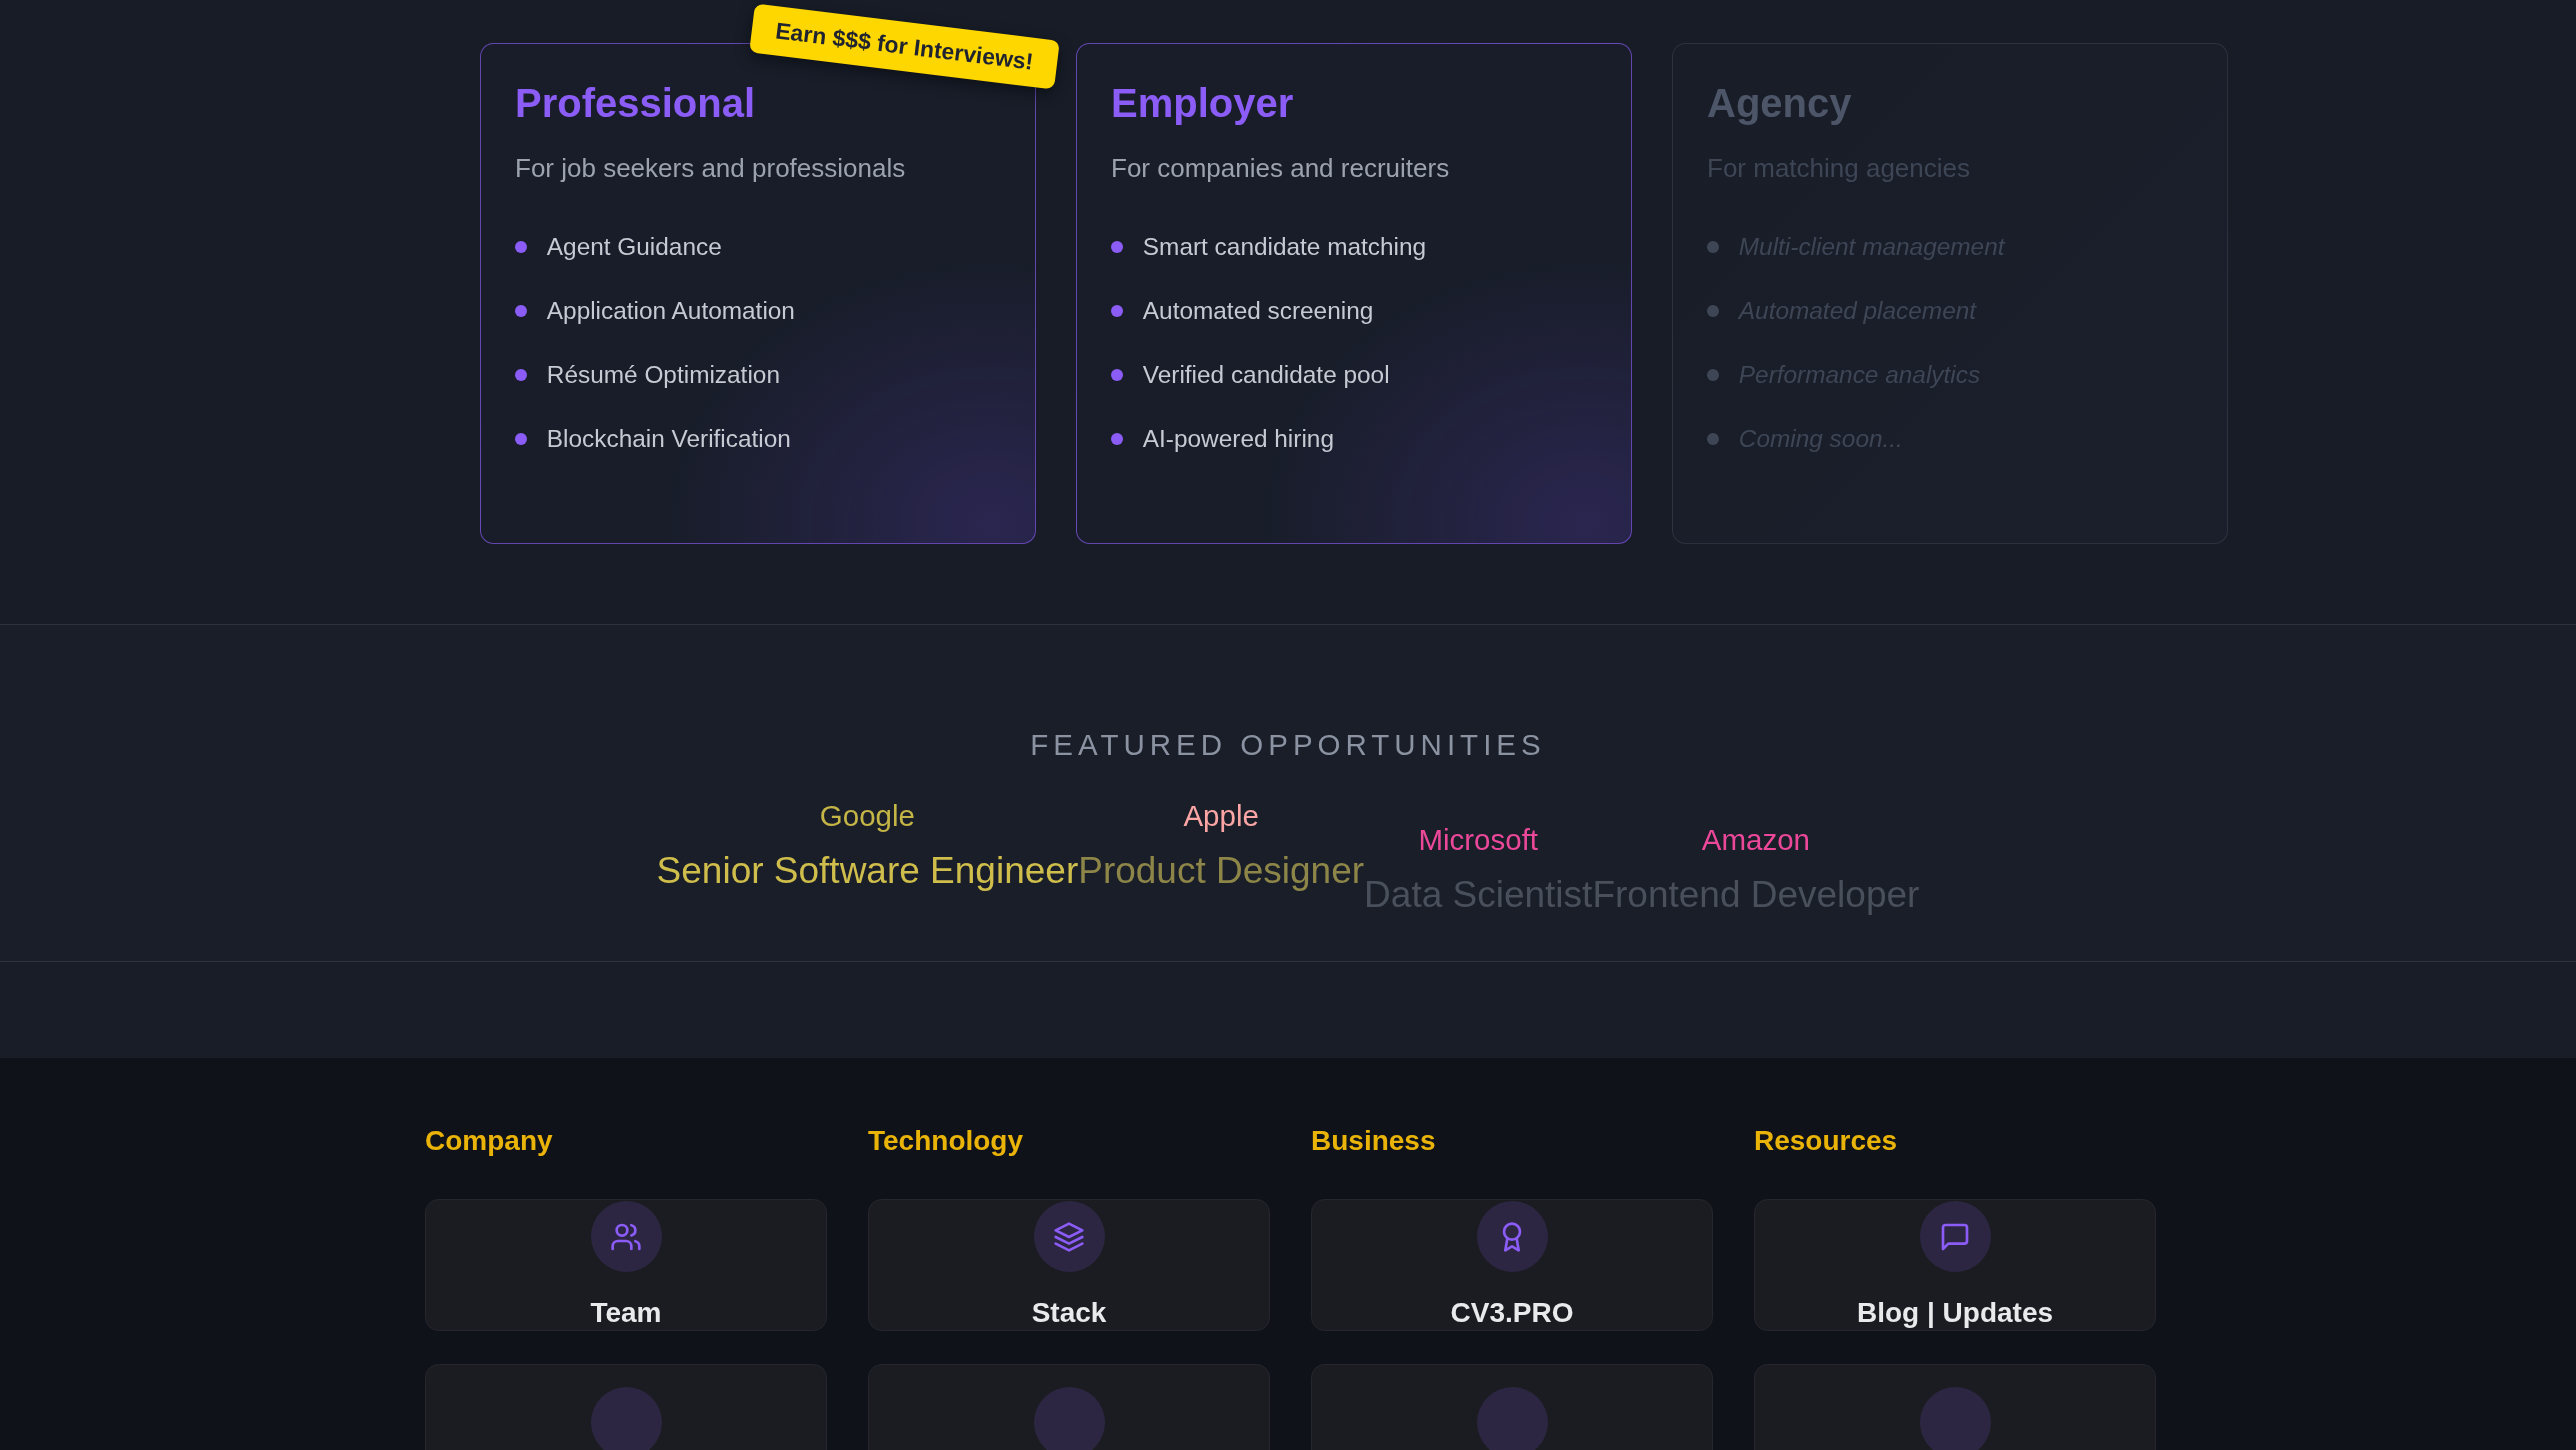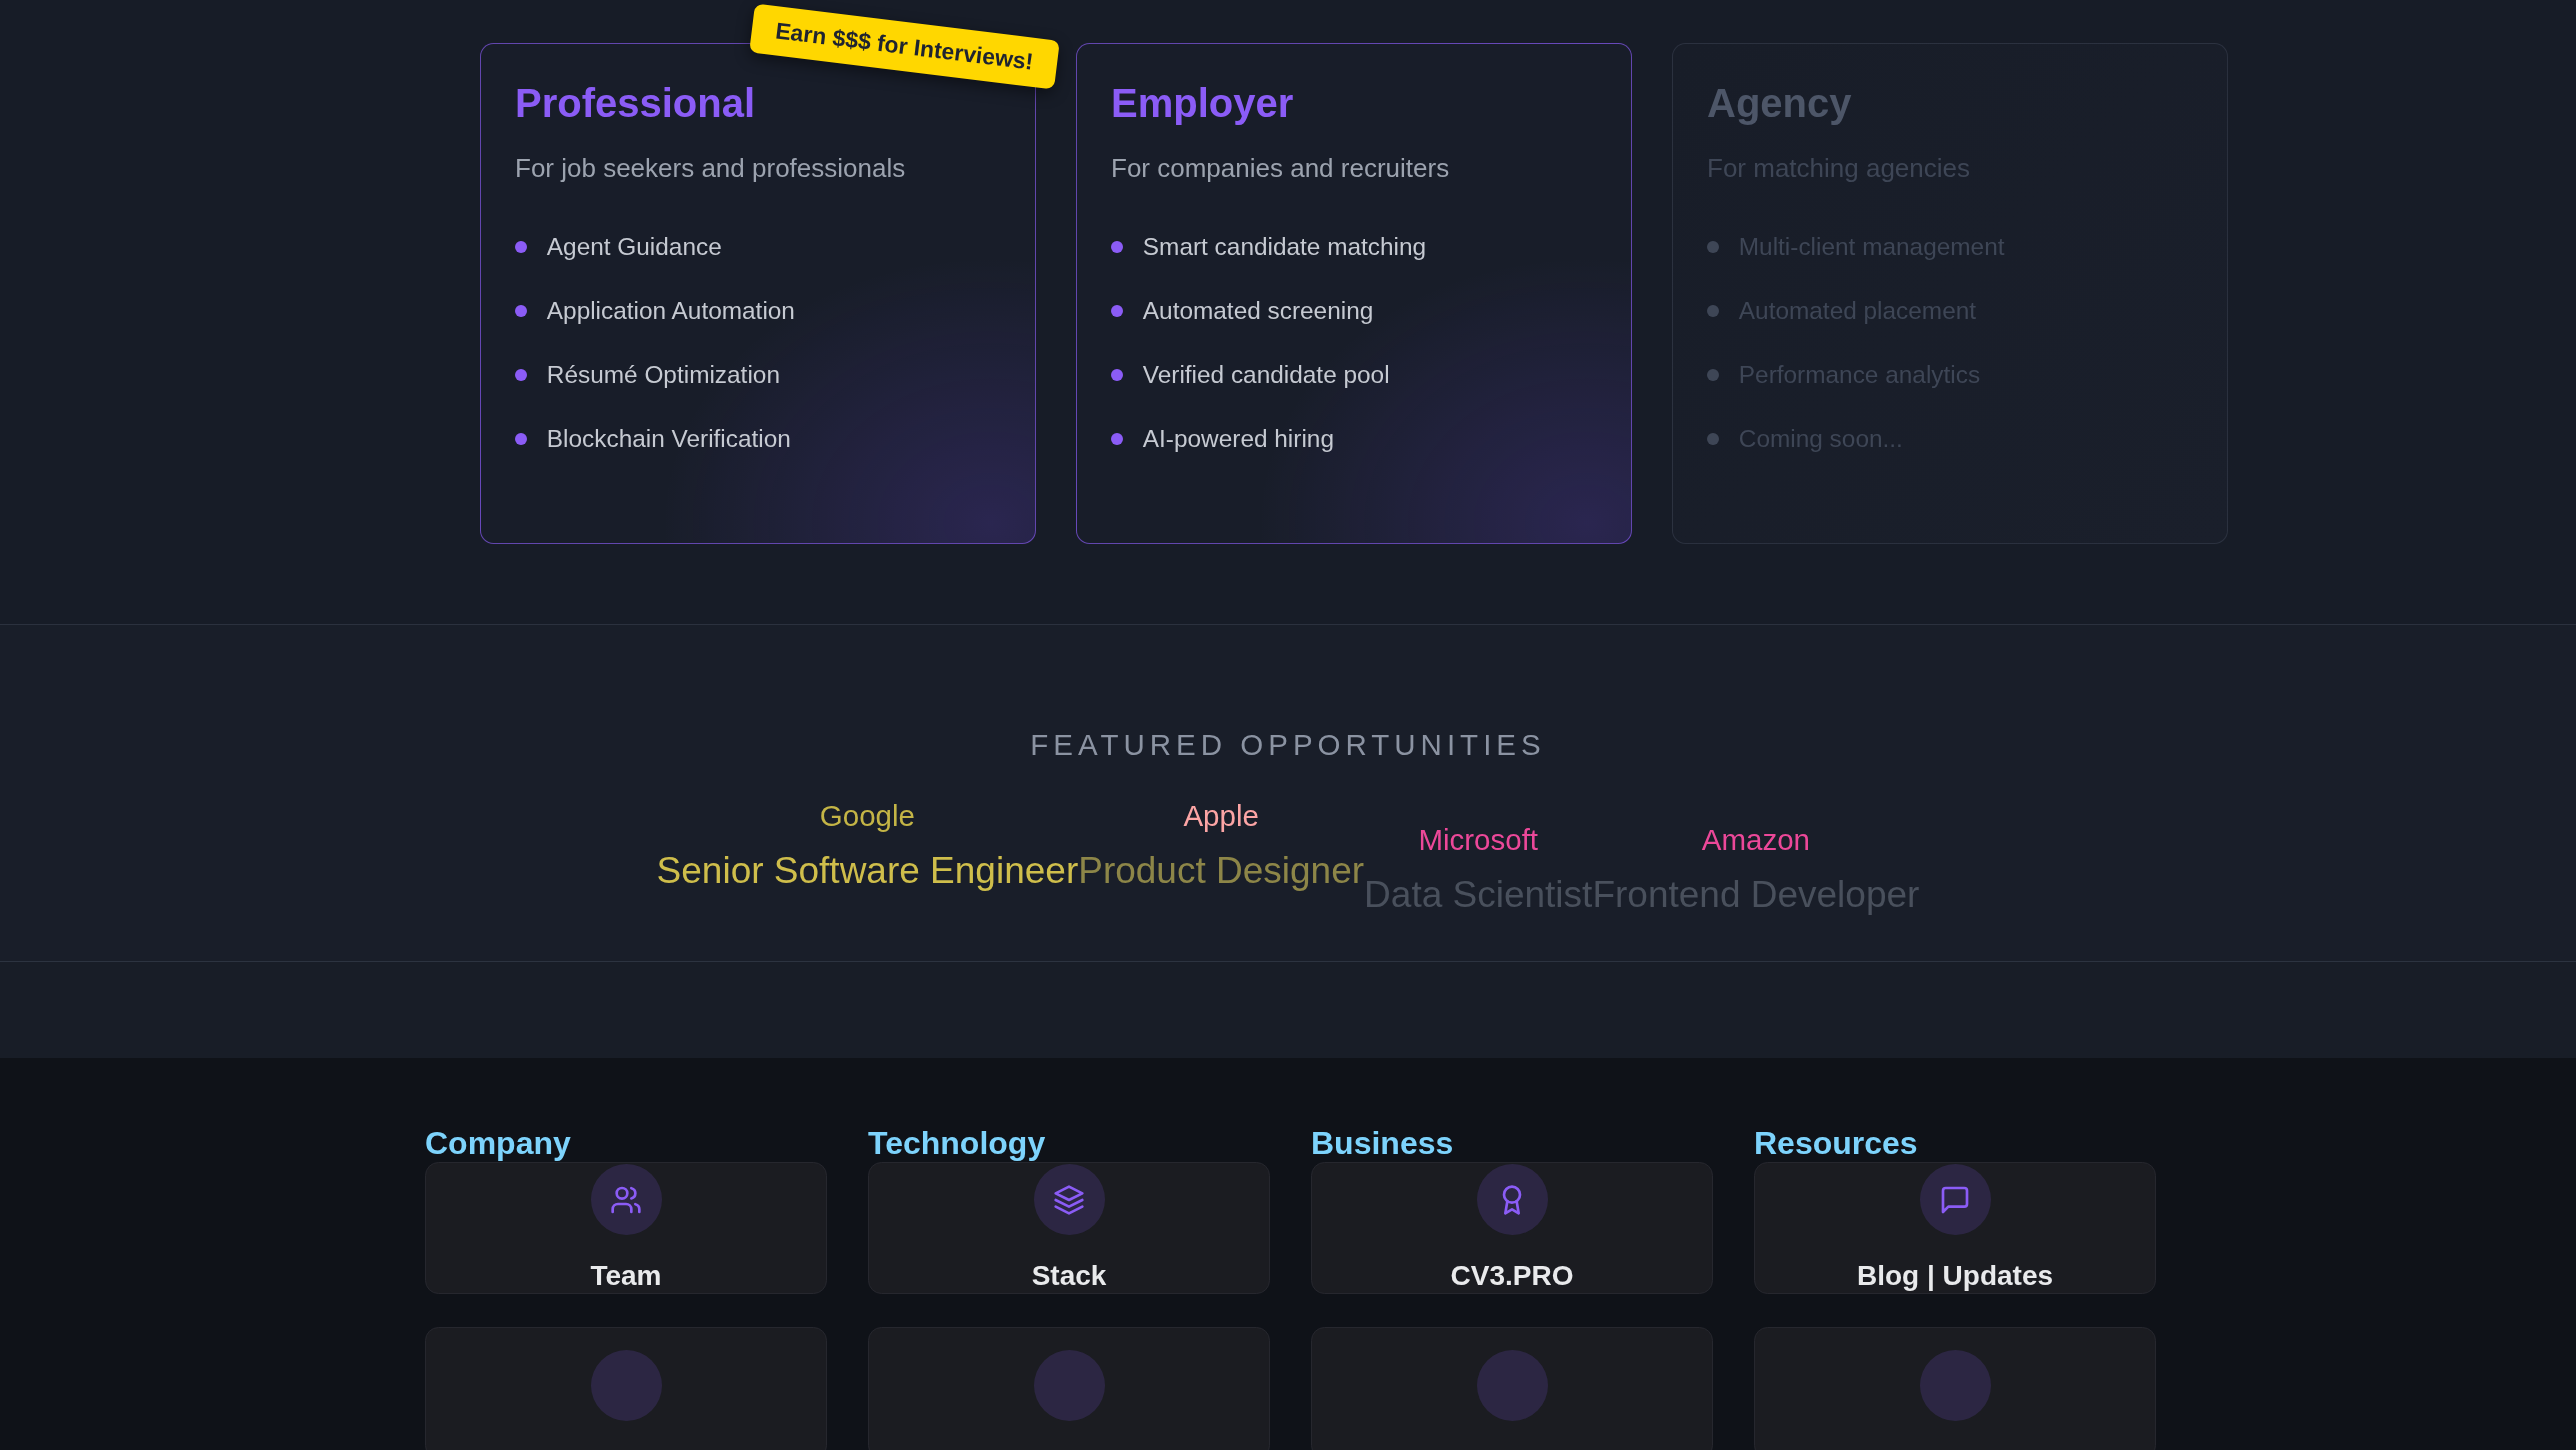--- a/index.html
+++ b/index.html
@@ -51,21 +51,21 @@
   .plan-card--disabled .plan-desc { color: #3e4656; }
   .plan-features { list-style: none; }
   .plan-feature {
     display: flex; align-items: center;
     gap: 20px;
     margin-bottom: 36px;
     font-size: 24.4px;
     color: #c6cad2;
     text-align: center;
   }
-  .plan-card--disabled .plan-feature { color: #3e4656; }
+  .plan-card--disabled .plan-feature { color: #3e4656; font-style: italic; }
   .feature-dot {
     width: 11.8px; height: 11.8px;
     border-radius: 50%;
     background: #8b5cf6;
     flex: 0 0 11.8px;
   }
   .plan-card--disabled .feature-dot { background: #3e4656; }
 
   .promo-badge {
     position: absolute;
@@ -124,22 +124,23 @@
     padding-top: 67px;
   }
   .footer-grid {
     margin-left: 425px;
     width: 1734px;
     display: grid;
     grid-template-columns: repeat(4, 402px);
     column-gap: 41px;
   }
   .footer-col-heading {
-    font-size: 32px; font-weight: 700;
-    color: #7dd3fc;
+    font-size: 28px; font-weight: 700;
+    color: #eab308;
+    margin-bottom: 42px;
   }
   .footer-card {
     width: 402px; height: 132px;
     background: #1b1c21;
     border: 0.8px solid #26272e;
     border-radius: 13.5px;
     display: flex; flex-direction: column;
     align-items: center; justify-content: center;
     cursor: pointer;
   }

